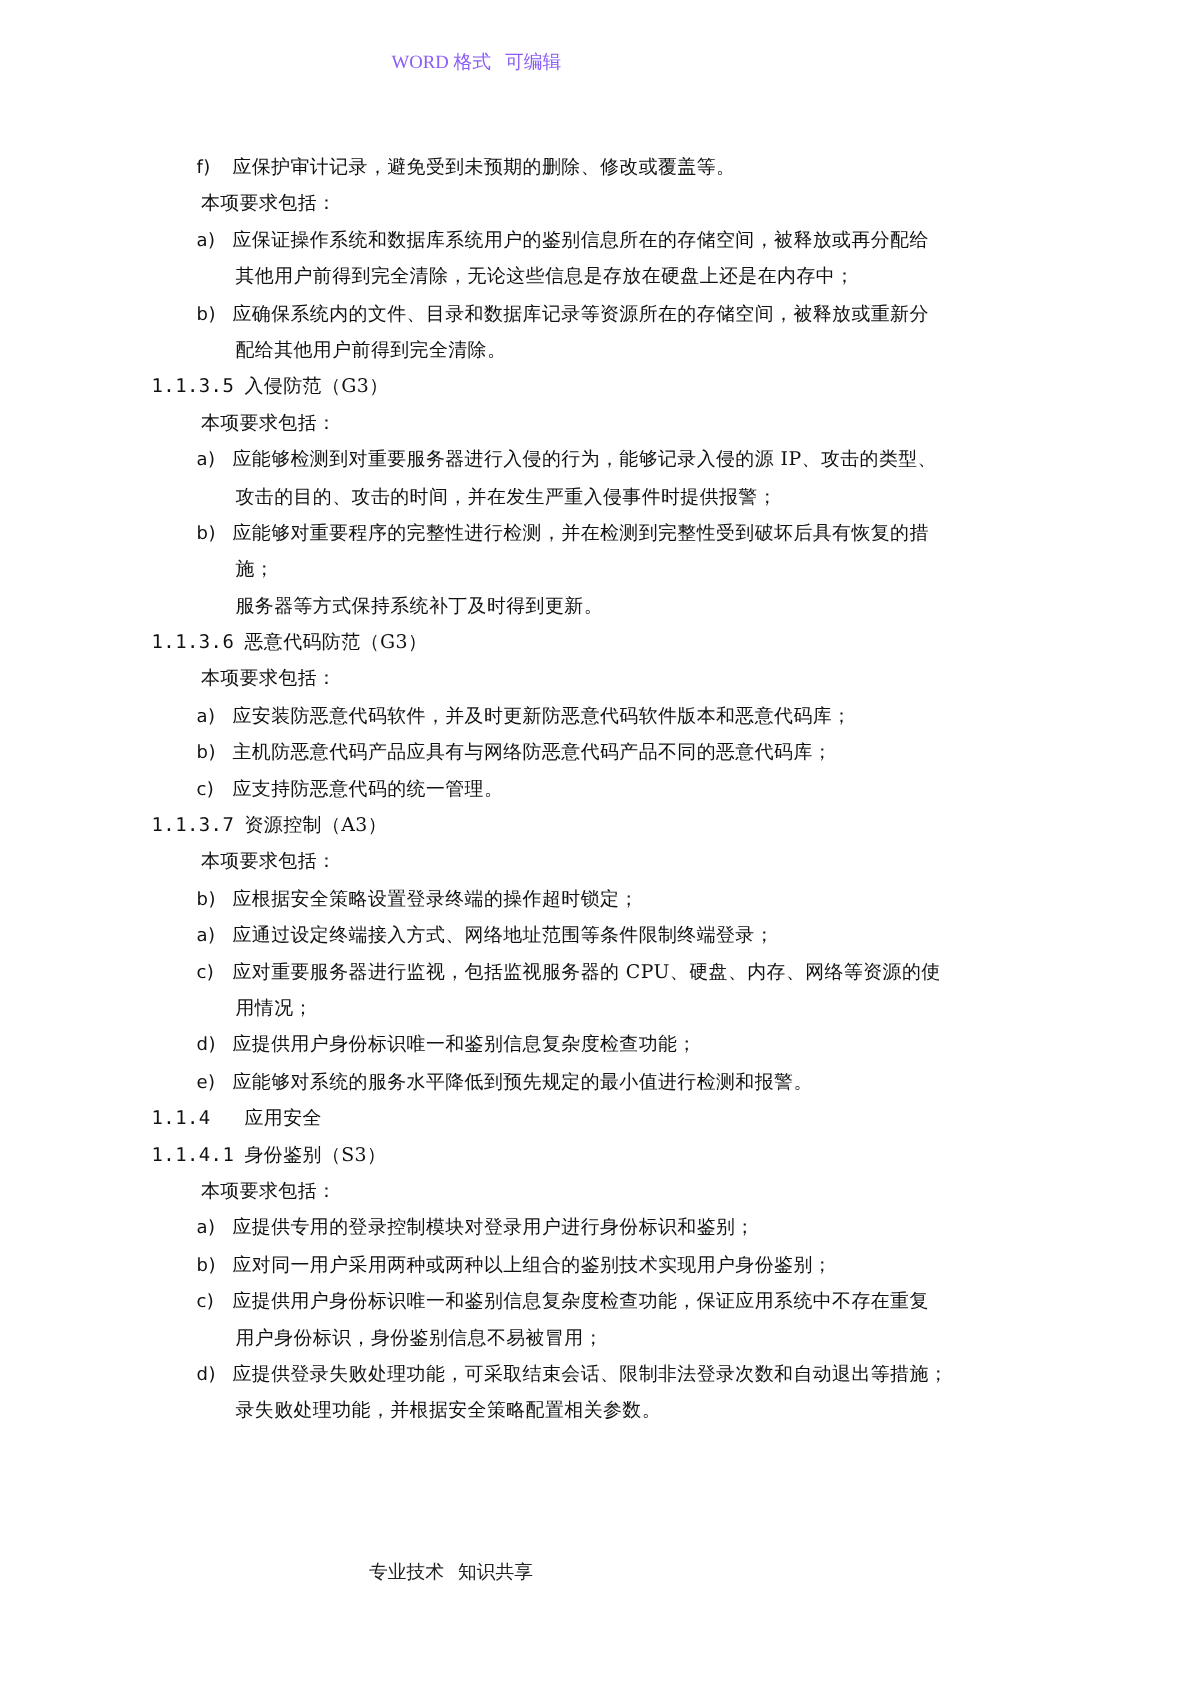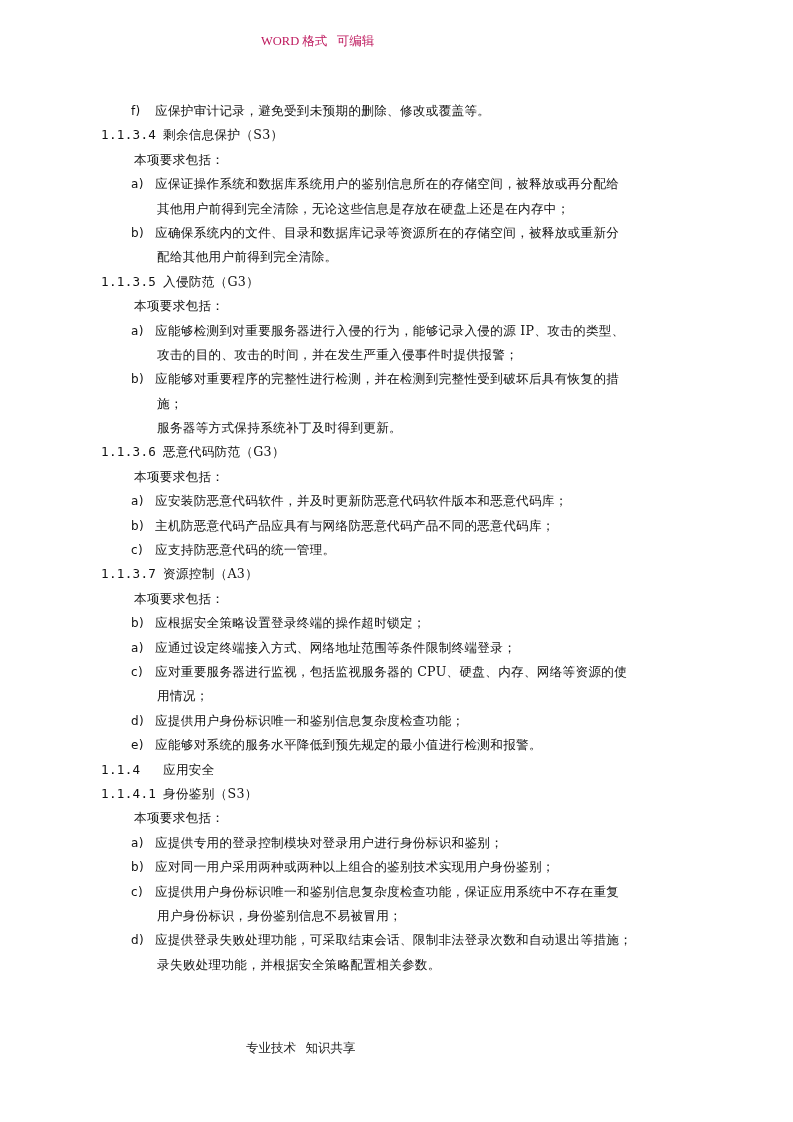--- a/index.html
+++ b/index.html
@@ -1,38 +1,37 @@
 <!DOCTYPE html>
 <html><head>
 <meta charset="utf-8">
 <style>
   html, body { margin: 0; padding: 0; background: #ffffff; }
   body { width: 793px; height: 1122px; position: relative; overflow: hidden;
          font-family: "DejaVu Serif", "Liberation Serif", serif; color: #111; }
   .header { position: absolute; top: 33px; left: 261px; font-size: 12.5px;
-            font-family: "Liberation Serif", "DejaVu Serif", serif; color: #be185d; white-space: pre; text-align: center; }
+            font-family: "Liberation Serif", "DejaVu Serif", serif; color: #8b5cf6; white-space: pre; text-align: center; }
   .footer { position: absolute; top: 1040px; left: 246px; font-size: 12.5px;
             font-family: "Liberation Serif", "DejaVu Serif", serif; color: #222; white-space: pre; }
   .content { position: absolute; top: 99px; left: 101px; width: 570px; font-size: 12.6px; }
   .line { height: 24.4px; line-height: 24.4px; white-space: nowrap; letter-spacing: 0.3px; }
   .h { padding-left: 0; font-family: "DejaVu Sans Mono", "Liberation Mono", monospace; }
   .h .num { display: inline-block; width: 62px; }
   .intro { padding-left: 33px; }
   .item { padding-left: 30px; }
   .item .mk { display: inline-block; width: 24px; font-family: "DejaVu Sans", "Liberation Sans", sans-serif; font-size: 12px; }
   .cont { padding-left: 56px; }
 </style>
 </head>
 <body>
 
 <div class="header">WORD 格式   可编辑</div>
 
 <div class="content" id="content">
     <div class="line item"><span class="mk">f)</span><span>应保护审计记录，避免受到未预期的删除、修改或覆盖等。</span></div>
-    <div class="line h"><span class="num">1.1.3.4</span><span style="font-family: &quot;DejaVu Serif&quot;, serif;">剩余信息保护（S3）</span></div>
     <div class="line intro">本项要求包括：</div>
     <div class="line item"><span class="mk">a)</span><span>应保证操作系统和数据库系统用户的鉴别信息所在的存储空间，被释放或再分配给</span></div>
     <div class="line cont">其他用户前得到完全清除，无论这些信息是存放在硬盘上还是在内存中；</div>
     <div class="line item"><span class="mk">b)</span><span>应确保系统内的文件、目录和数据库记录等资源所在的存储空间，被释放或重新分</span></div>
     <div class="line cont">配给其他用户前得到完全清除。</div>
     <div class="line h"><span class="num">1.1.3.5</span><span style="font-family: &quot;DejaVu Serif&quot;, serif;">入侵防范（G3）</span></div>
     <div class="line intro">本项要求包括：</div>
     <div class="line item"><span class="mk">a)</span><span>应能够检测到对重要服务器进行入侵的行为，能够记录入侵的源 IP、攻击的类型、</span></div>
     <div class="line cont">攻击的目的、攻击的时间，并在发生严重入侵事件时提供报警；</div>
     <div class="line item"><span class="mk">b)</span><span>应能够对重要程序的完整性进行检测，并在检测到完整性受到破坏后具有恢复的措</span></div>

